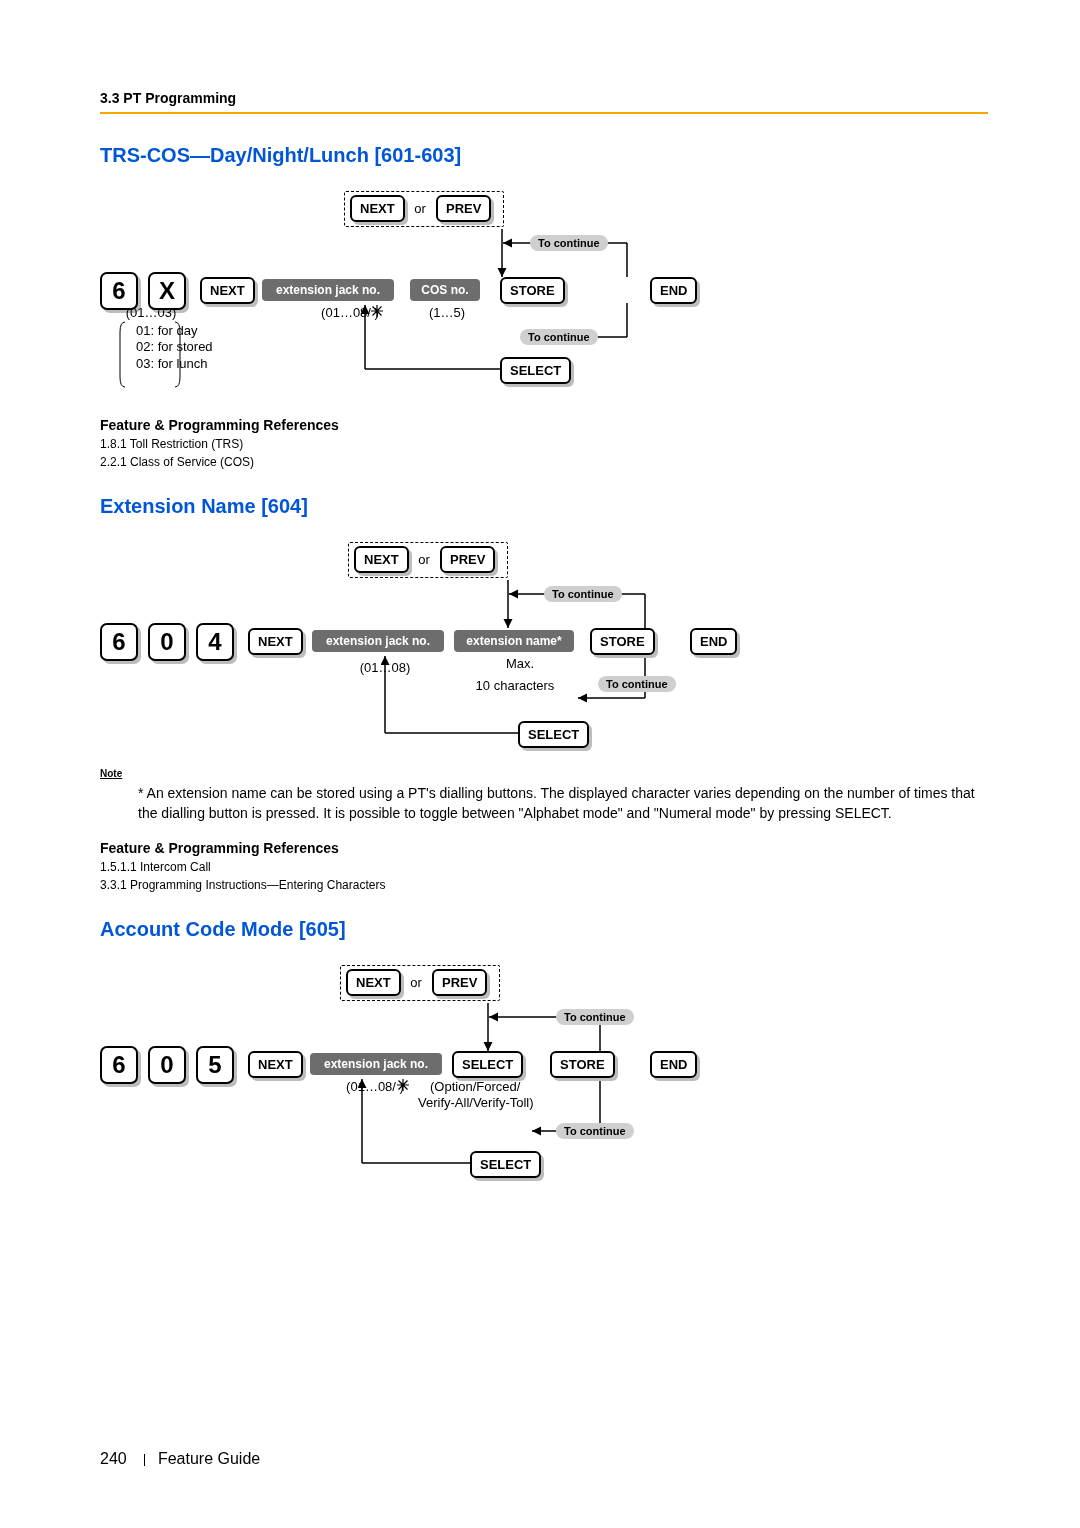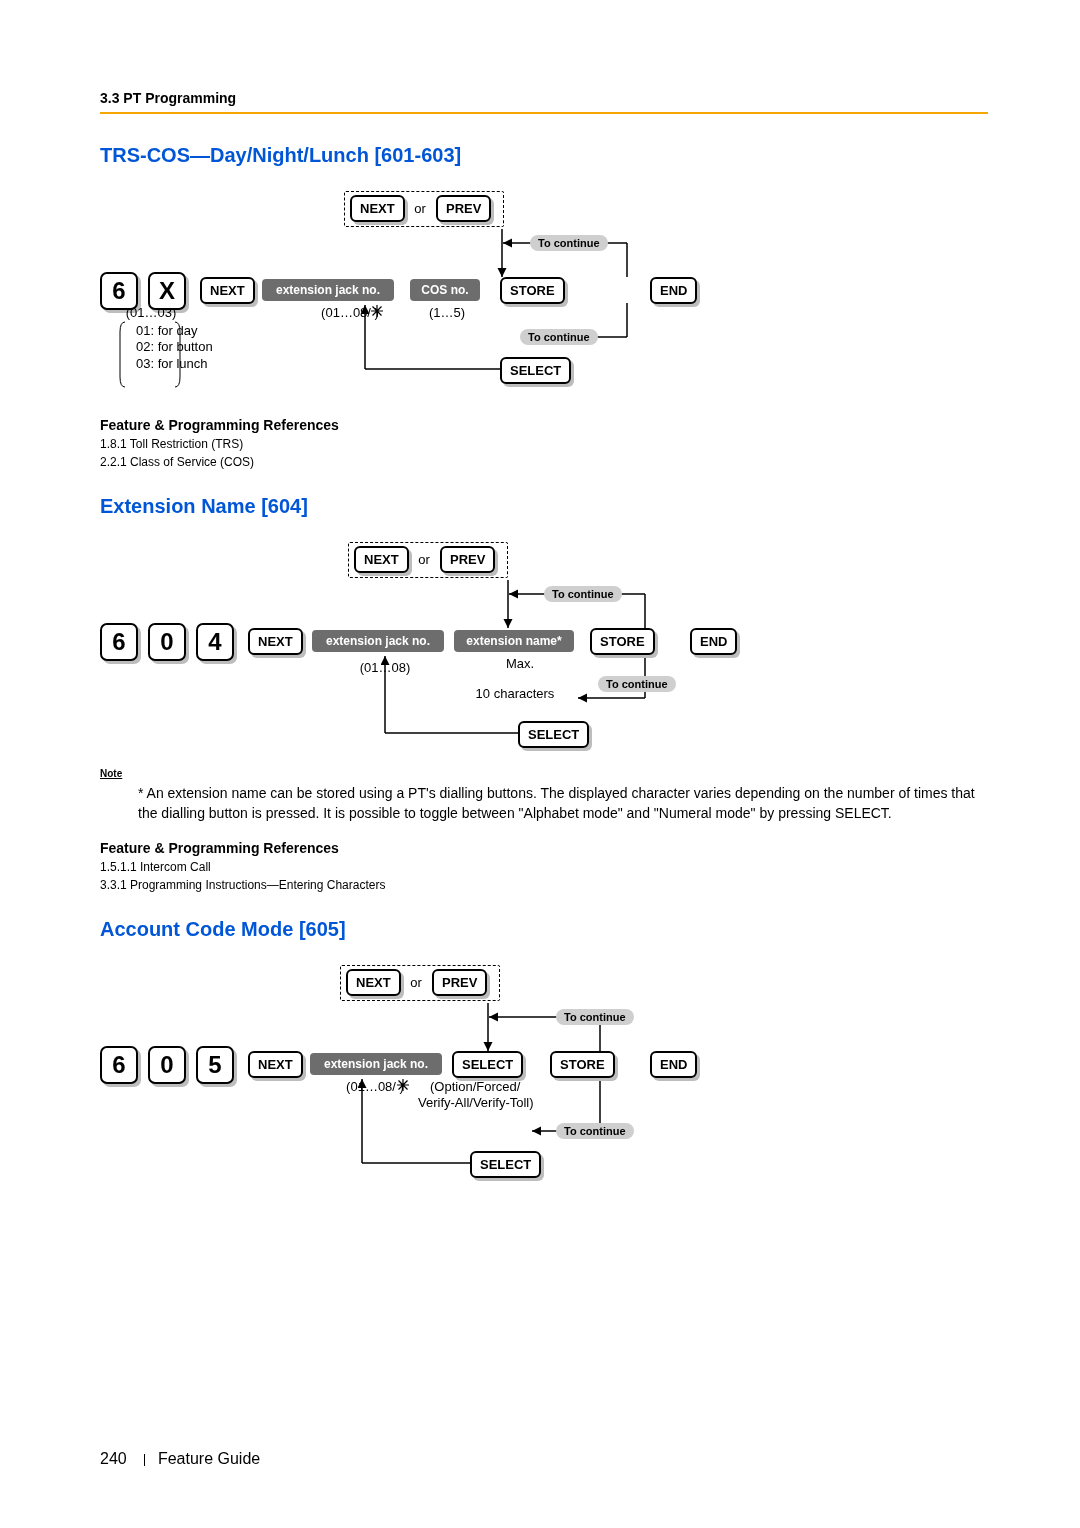--- a/index.html
+++ b/index.html
@@ -133,21 +133,21 @@
         <path d="M7 1 L7 13 M1 7 L13 7 M2.5 2.5 L11.5 11.5 M11.5 2.5 L2.5 11.5" stroke="#000" stroke-width="1.2"></path>
       </svg>
     <div class="small" style="left:322px; top:128px; width:50px;">(1…5)</div>
 
     <div class="pill" style="left:420px; top:152px;">To continue</div>
     <div class="btn" style="left:400px; top:180px;">SELECT</div>
 
     <div class="small" style="left:18px; top:128px; width:66px;">(01…03)</div>
     <div class="smallL" style="left:36px; top:146px; width:100px; line-height:1.25;">
       <span>01: for day</span><br>
-      <span>02: for button</span><br>
+      <span>02: for stored</span><br>
       <span>03: for lunch</span>
     </div>
   </div>
 
   <div class="refs-heading">Feature &amp; Programming References</div>
   <div class="refs-list">
     <div>1.8.1 Toll Restriction (TRS)</div>
     <div>2.2.1 Class of Service (COS)</div>
   </div>
 
@@ -179,21 +179,21 @@
     <div class="key" style="left:48px; top:95px;">0</div>
     <div class="key" style="left:96px; top:95px;">4</div>
     <div class="btn" style="left:148px; top:100px;">NEXT</div>
     <div class="chip" style="left:212px; top:102px; width:132px;">extension jack no.</div>
     <div class="chip" style="left:354px; top:102px; width:120px;">extension name*</div>
     <div class="btn" style="left:490px; top:100px;">STORE</div>
     <div class="btn" style="left:590px; top:100px;">END</div>
 
     <div class="small" style="left:250px; top:132px; width:70px;">(01…08)</div>
     <div class="small" style="left:380px; top:128px; width:80px;"><span>Max.</span></div>
-    <div class="small" style="left:360px; top:158px; width:110px;">10 characters</div>
+    <div class="small" style="left:360px; top:150px; width:110px;">10 characters</div>
 
     <div class="pill" style="left:498px; top:148px;">To continue</div>
     <div class="btn" style="left:418px; top:193px;">SELECT</div>
   </div>
 
   <div class="note-heading">Note</div>
   <div class="note-body">* An extension name can be stored using a PT's dialling buttons. The displayed character varies depending on the number of times that the dialling button is pressed. It is possible to toggle between "Alphabet mode" and "Numeral mode" by pressing SELECT.</div>
 
   <div class="refs-heading">Feature &amp; Programming References</div>
   <div class="refs-list">

